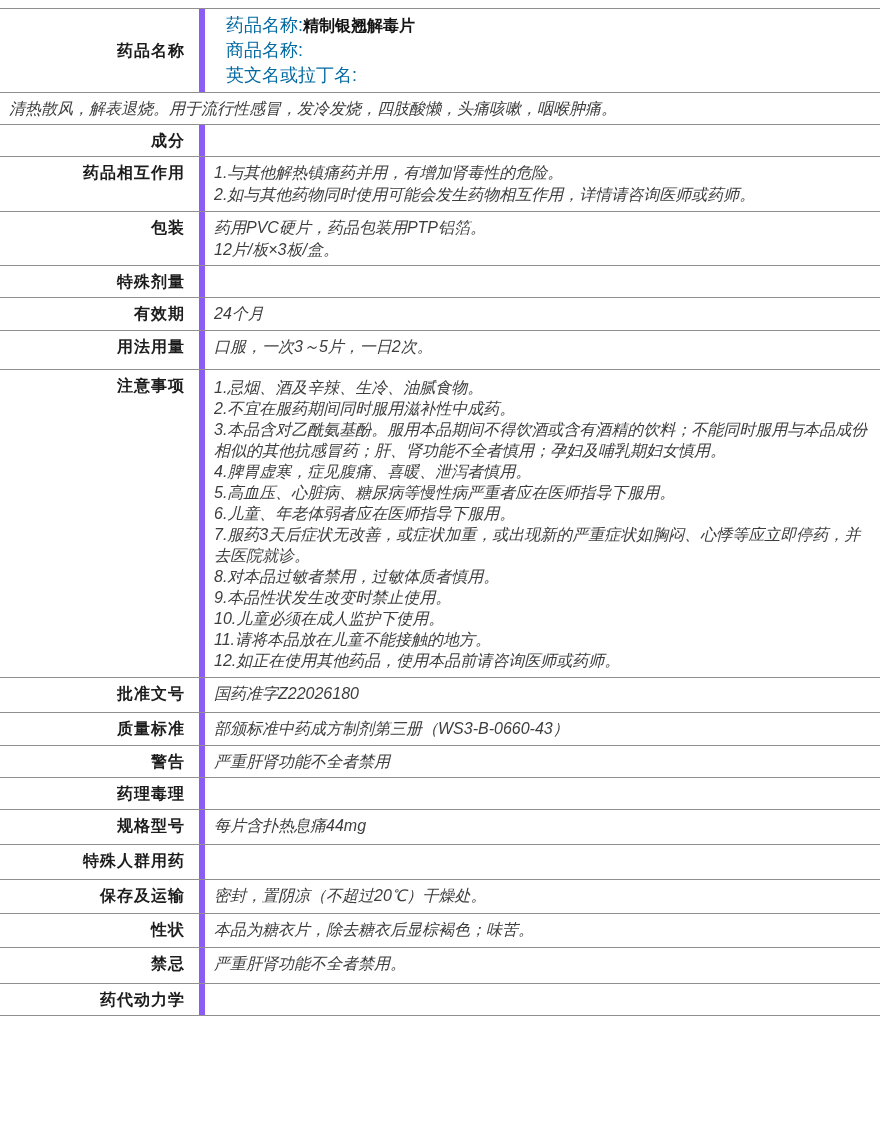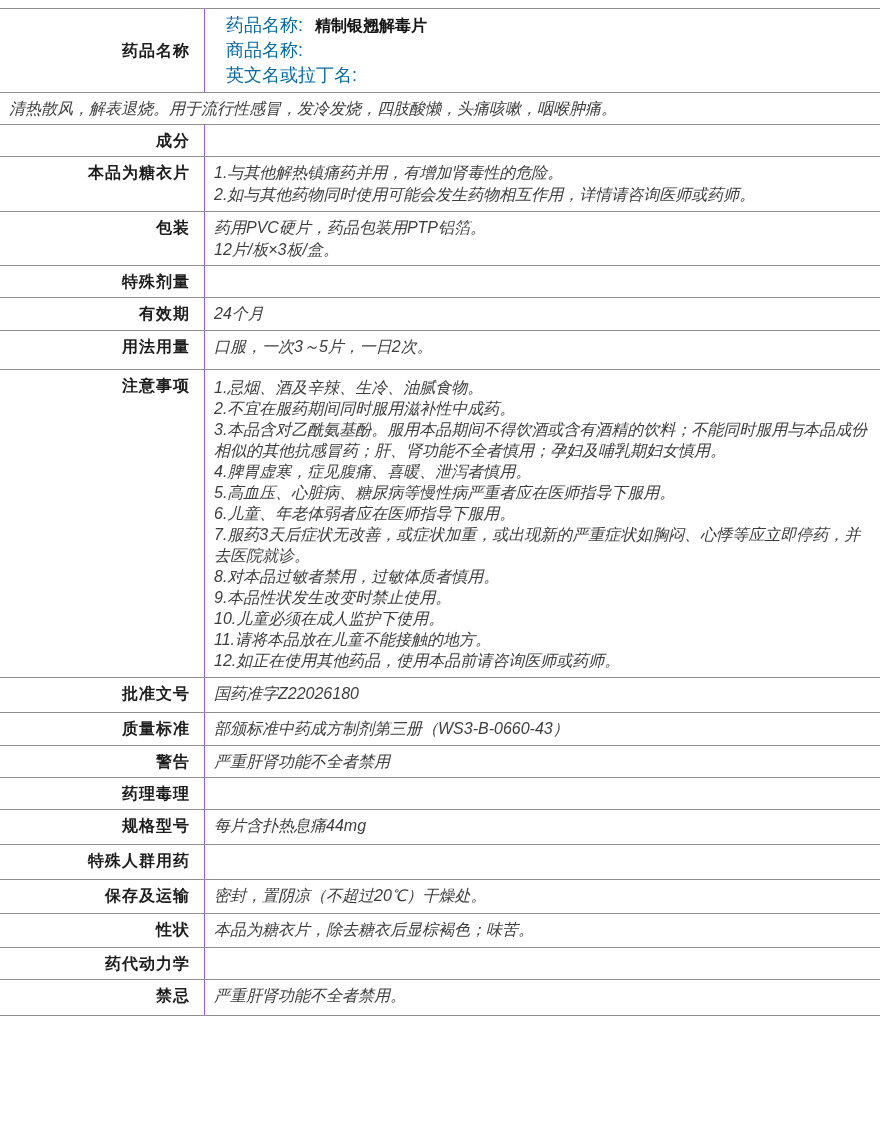--- a/index.html
+++ b/index.html
@@ -13,21 +13,21 @@
     border-bottom:1px solid #8f8f8f;
   }
   .row{
     display:flex;align-items:stretch;
     border-top:1px solid #8f8f8f;
     box-sizing:border-box;
   }
   .cell{box-sizing:border-box;}
   .label{
     width:205px;flex:0 0 205px;
-    border-right:1px solid #8b5cf6;
+    border-right:6px solid #8b5cf6;
     text-align:right;
     padding:5px 14px 4px 0;
     font-size:16px;font-weight:bold;color:#1c1c1c;
     line-height:22px;
     letter-spacing:1px;
   }
   .value{
     flex:1 1 auto;
     padding:5px 12px 4px 9px;
     font-size:16px;color:#3d3d3d;
@@ -36,21 +36,21 @@
   }
   .value .line{min-height:22px;font-style:italic;}
   
   .row-name .label{
     display:flex;align-items:center;justify-content:flex-end;
     padding-top:0;padding-bottom:0;
   }
   .row-name .value{padding-top:4px;}
   .row-name .nline{line-height:25px;min-height:25px;white-space:nowrap;}
   .nfield{color:#0369a1;font-size:18px;margin-left:12px;}
-  .nvalue{color:#141414;font-weight:bold;margin-left:12px;font-size:16px;}
+  .nvalue{color:#141414;font-weight:bold;font-size:16px;}
   
   .row-notes .value{line-height:21px;padding-top:7px;}
   .row-notes .value .line{min-height:21px;}
 </style>
 </head>
 <body>
 
 <div class="drug-table">
 
   <div class="row row-name" style="min-height:80px">
@@ -66,21 +66,21 @@
     <div class="cell value">
       <div class="line">清热散风，解表退烧。用于流行性感冒，发冷发烧，四肢酸懒，头痛咳嗽，咽喉肿痛。</div>
     </div>
   </div>
 
   <div class="row" style="min-height:32px">
     <div class="cell label">成分</div>
   </div>
 
   <div class="row" style="min-height:55px">
-    <div class="cell label">本品为糖衣片</div>
+    <div class="cell label">药品相互作用</div>
     <div class="cell value">
       <div class="line">1.与其他解热镇痛药并用，有增加肾毒性的危险。</div>
       <div class="line">2.如与其他药物同时使用可能会发生药物相互作用，详情请咨询医师或药师。</div>
     </div>
   </div>
 
   <div class="row" style="min-height:51px">
     <div class="cell label">包装</div>
     <div class="cell value">
       <div class="line">药用PVC硬片，药品包装用PTP铝箔。</div>
@@ -171,25 +171,25 @@
     </div>
   </div>
 
   <div class="row" style="min-height:34px">
     <div class="cell label">性状</div>
     <div class="cell value">
       <div class="line">本品为糖衣片，除去糖衣后显棕褐色；味苦。</div>
     </div>
   </div>
 
-  <div class="row" style="min-height:30px">
-    <div class="cell label">药代动力学</div>
-    <div class="cell value"></div>
-  </div>
-
   <div class="row" style="min-height:36px">
     <div class="cell label">禁忌</div>
     <div class="cell value">
       <div class="line">严重肝肾功能不全者禁用。</div>
     </div>
   </div>
 
+  <div class="row" style="min-height:30px">
+    <div class="cell label">药代动力学</div>
+    <div class="cell value"></div>
+  </div>
+
 </div>
 
 </body></html>

